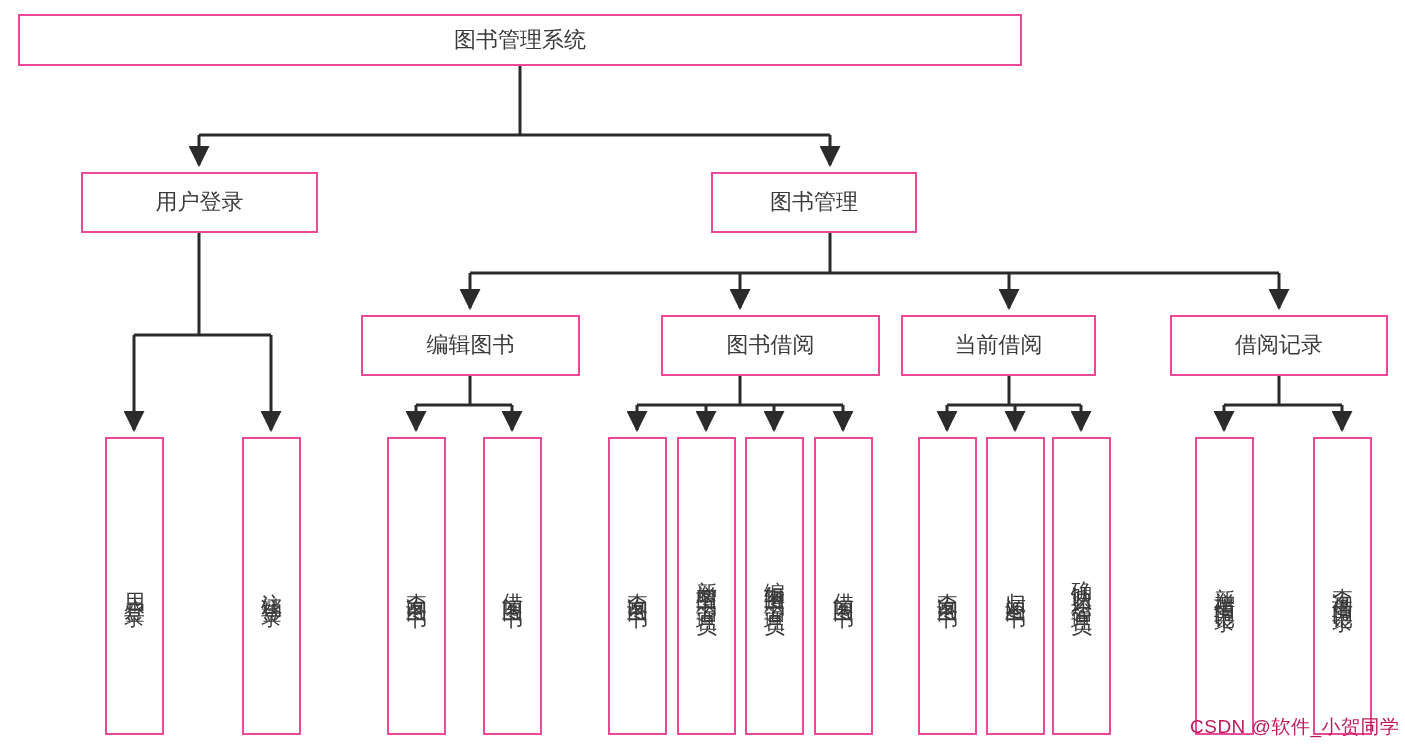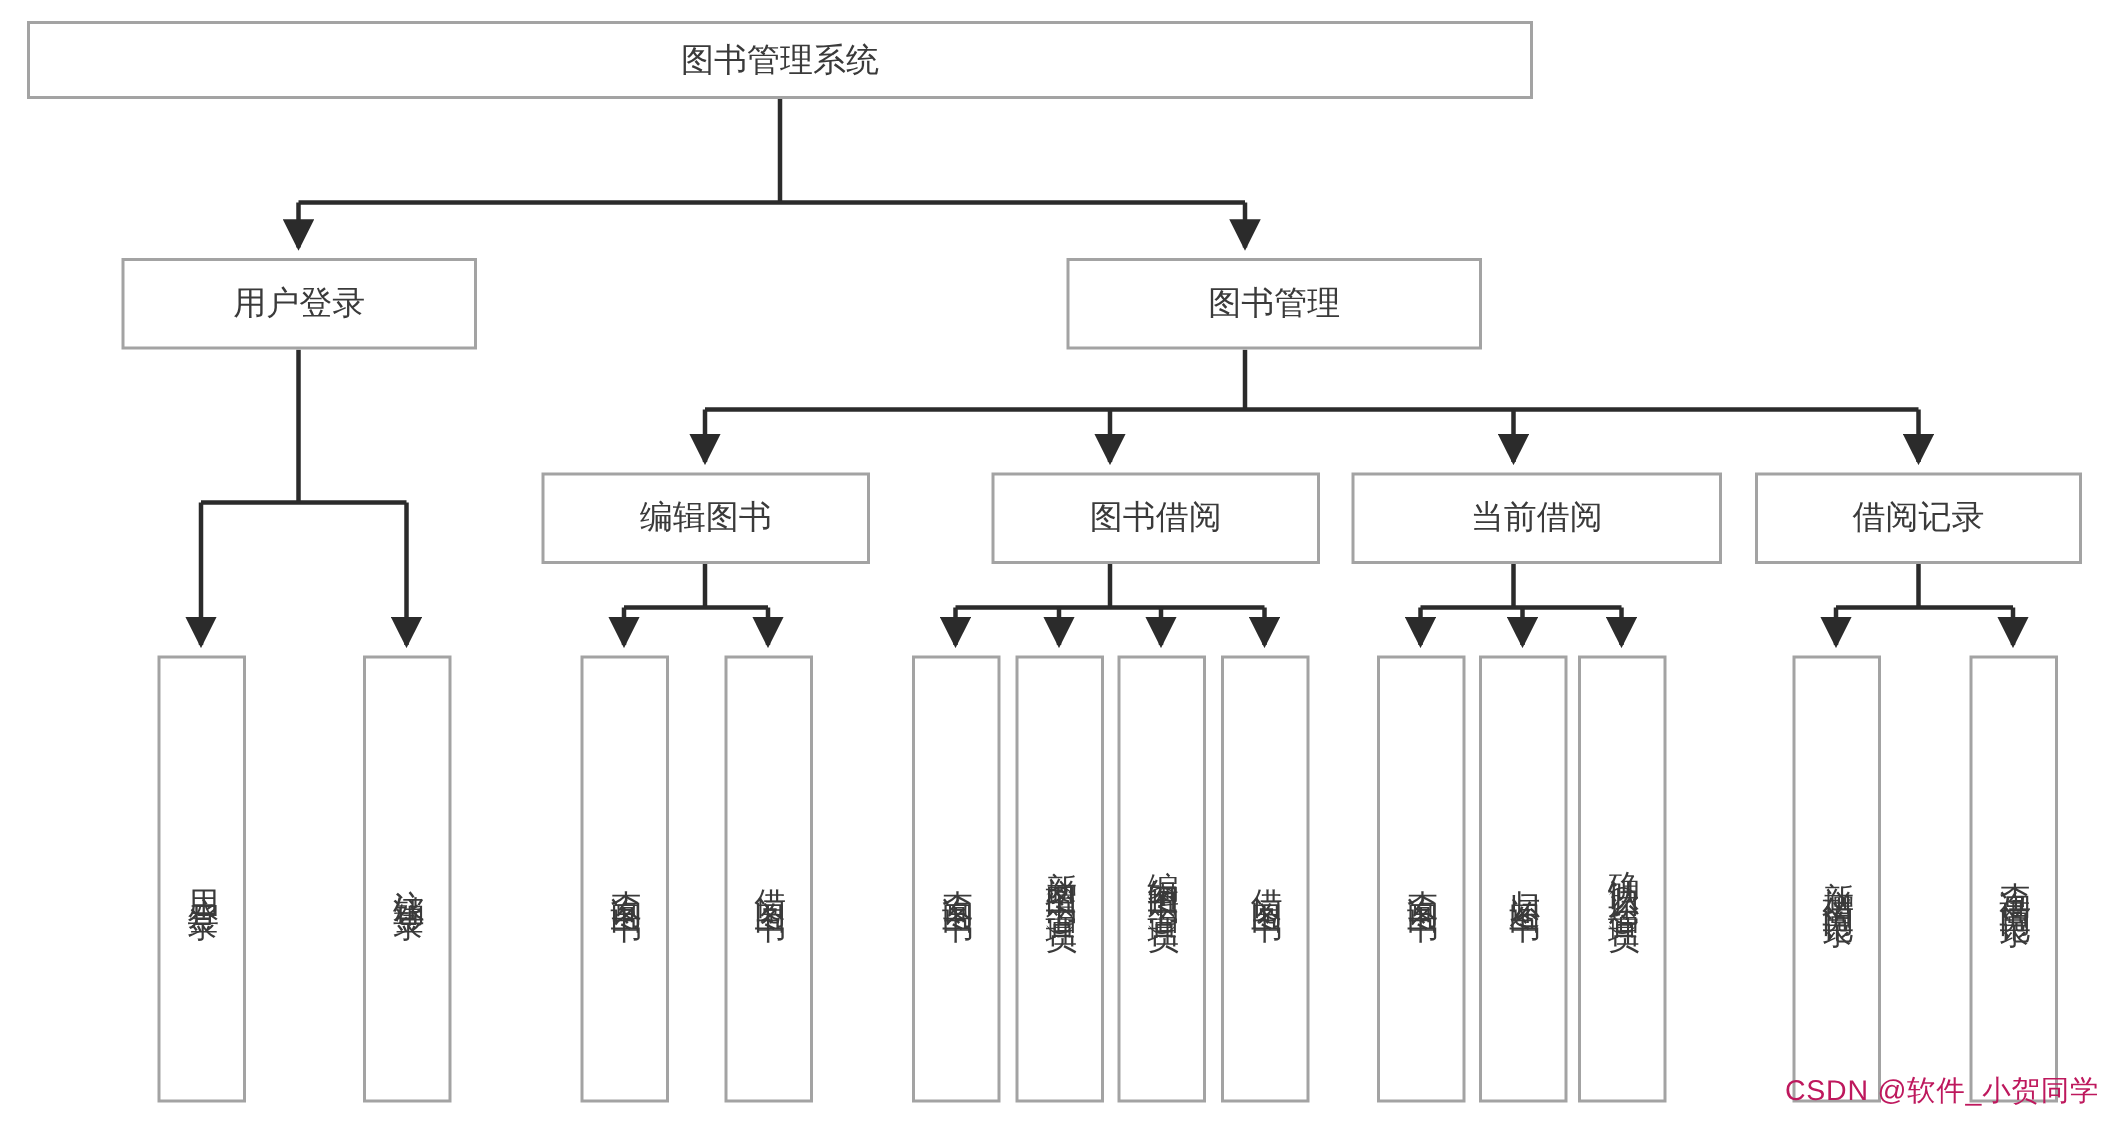--- a/index.html
+++ b/index.html
@@ -19,21 +19,21 @@
     position: absolute;
     left: 0;
     top: 0;
     width: 1405px;
     height: 747px;
     pointer-events: none;
   }
   .node {
     position: absolute;
     box-sizing: border-box;
-    border: 2px solid #a3a3a3;
+    border: 2px solid #ec4899;
     background: #ffffff;
     color: #3a3a3a;
     display: flex;
     align-items: center;
     justify-content: center;
     text-align: center;
   }
   .node.h {
     font-size: 22px;
     line-height: 1.2;
@@ -112,31 +112,31 @@
     </g>
   </svg>
 
   <div class="node h" style="left:18px; top:14px; width:1004px; height:52px;">
     <span>图书管理系统</span>
   </div>
 
   <div class="node h" style="left:81px; top:172px; width:237px; height:61px;">
     <span>用户登录</span>
   </div>
-  <div class="node h" style="left:711px; top:172px; width:277px; height:61px;">
+  <div class="node h" style="left:711px; top:172px; width:206px; height:61px;">
     <span>图书管理</span>
   </div>
 
   <div class="node h" style="left:361px; top:315px; width:219px; height:61px;">
     <span>编辑图书</span>
   </div>
   <div class="node h" style="left:661px; top:315px; width:219px; height:61px;">
     <span>图书借阅</span>
   </div>
-  <div class="node h" style="left:901px; top:315px; width:247px; height:61px;">
+  <div class="node h" style="left:901px; top:315px; width:195px; height:61px;">
     <span>当前借阅</span>
   </div>
   <div class="node h" style="left:1170px; top:315px; width:218px; height:61px;">
     <span>借阅记录</span>
   </div>
 
   <div class="node v" style="left:105px; top:437px; width:59px; height:298px;">
     <span class="vtext">用户登录</span>
   </div>
   <div class="node v" style="left:242px; top:437px; width:59px; height:298px;">

